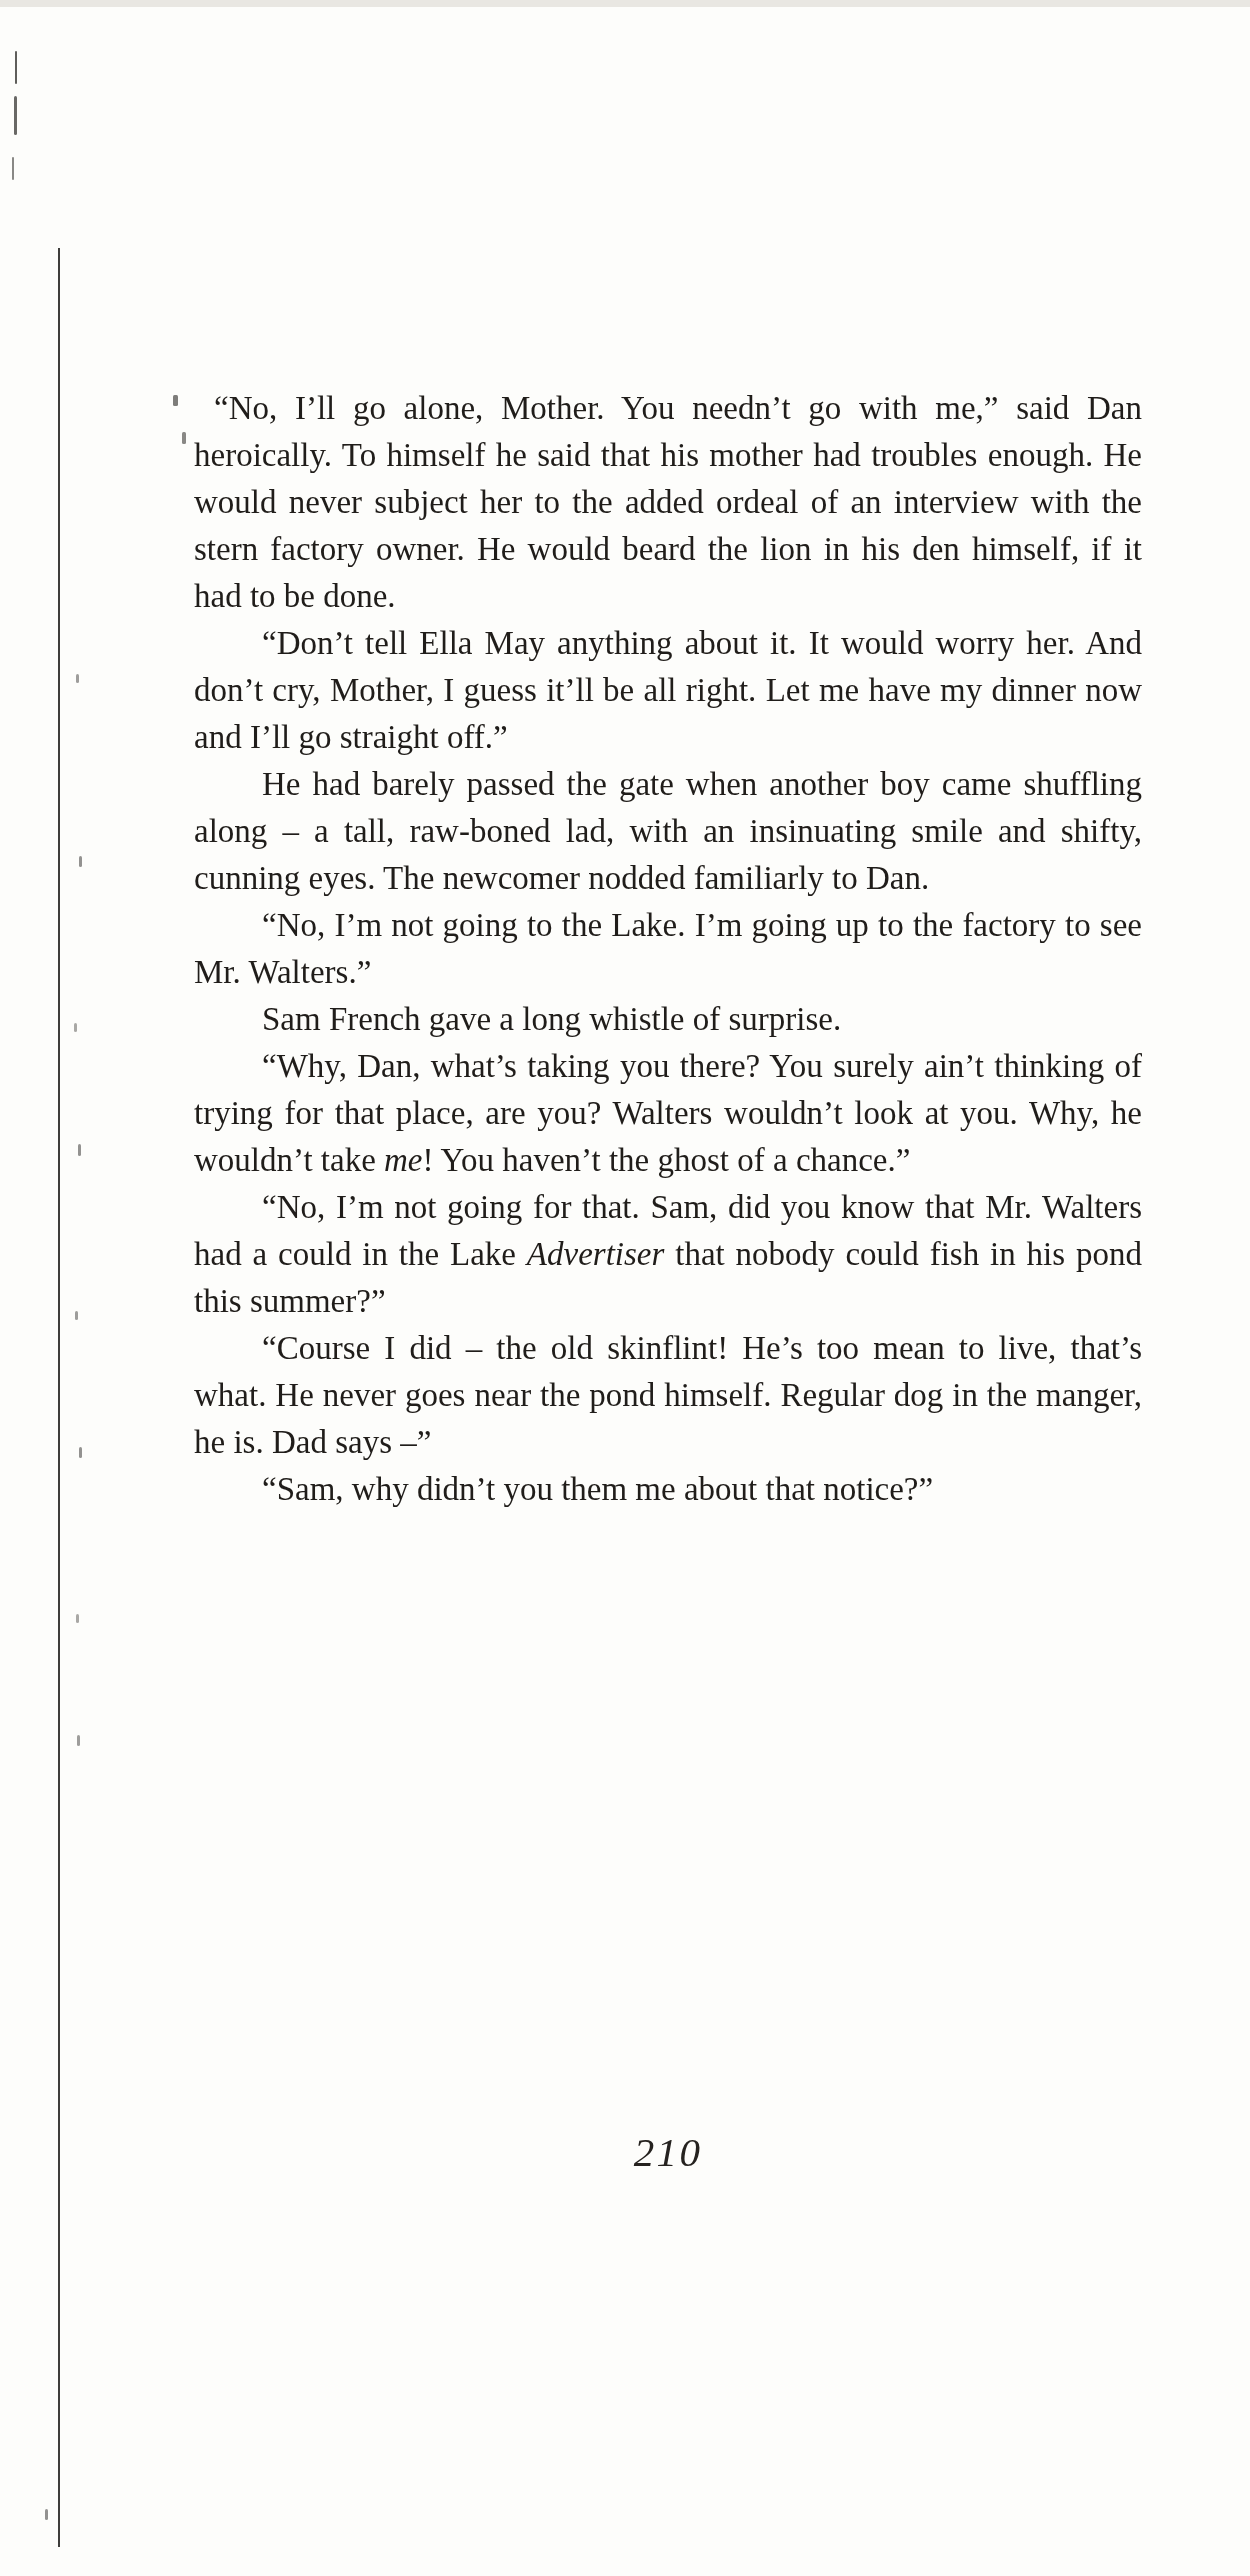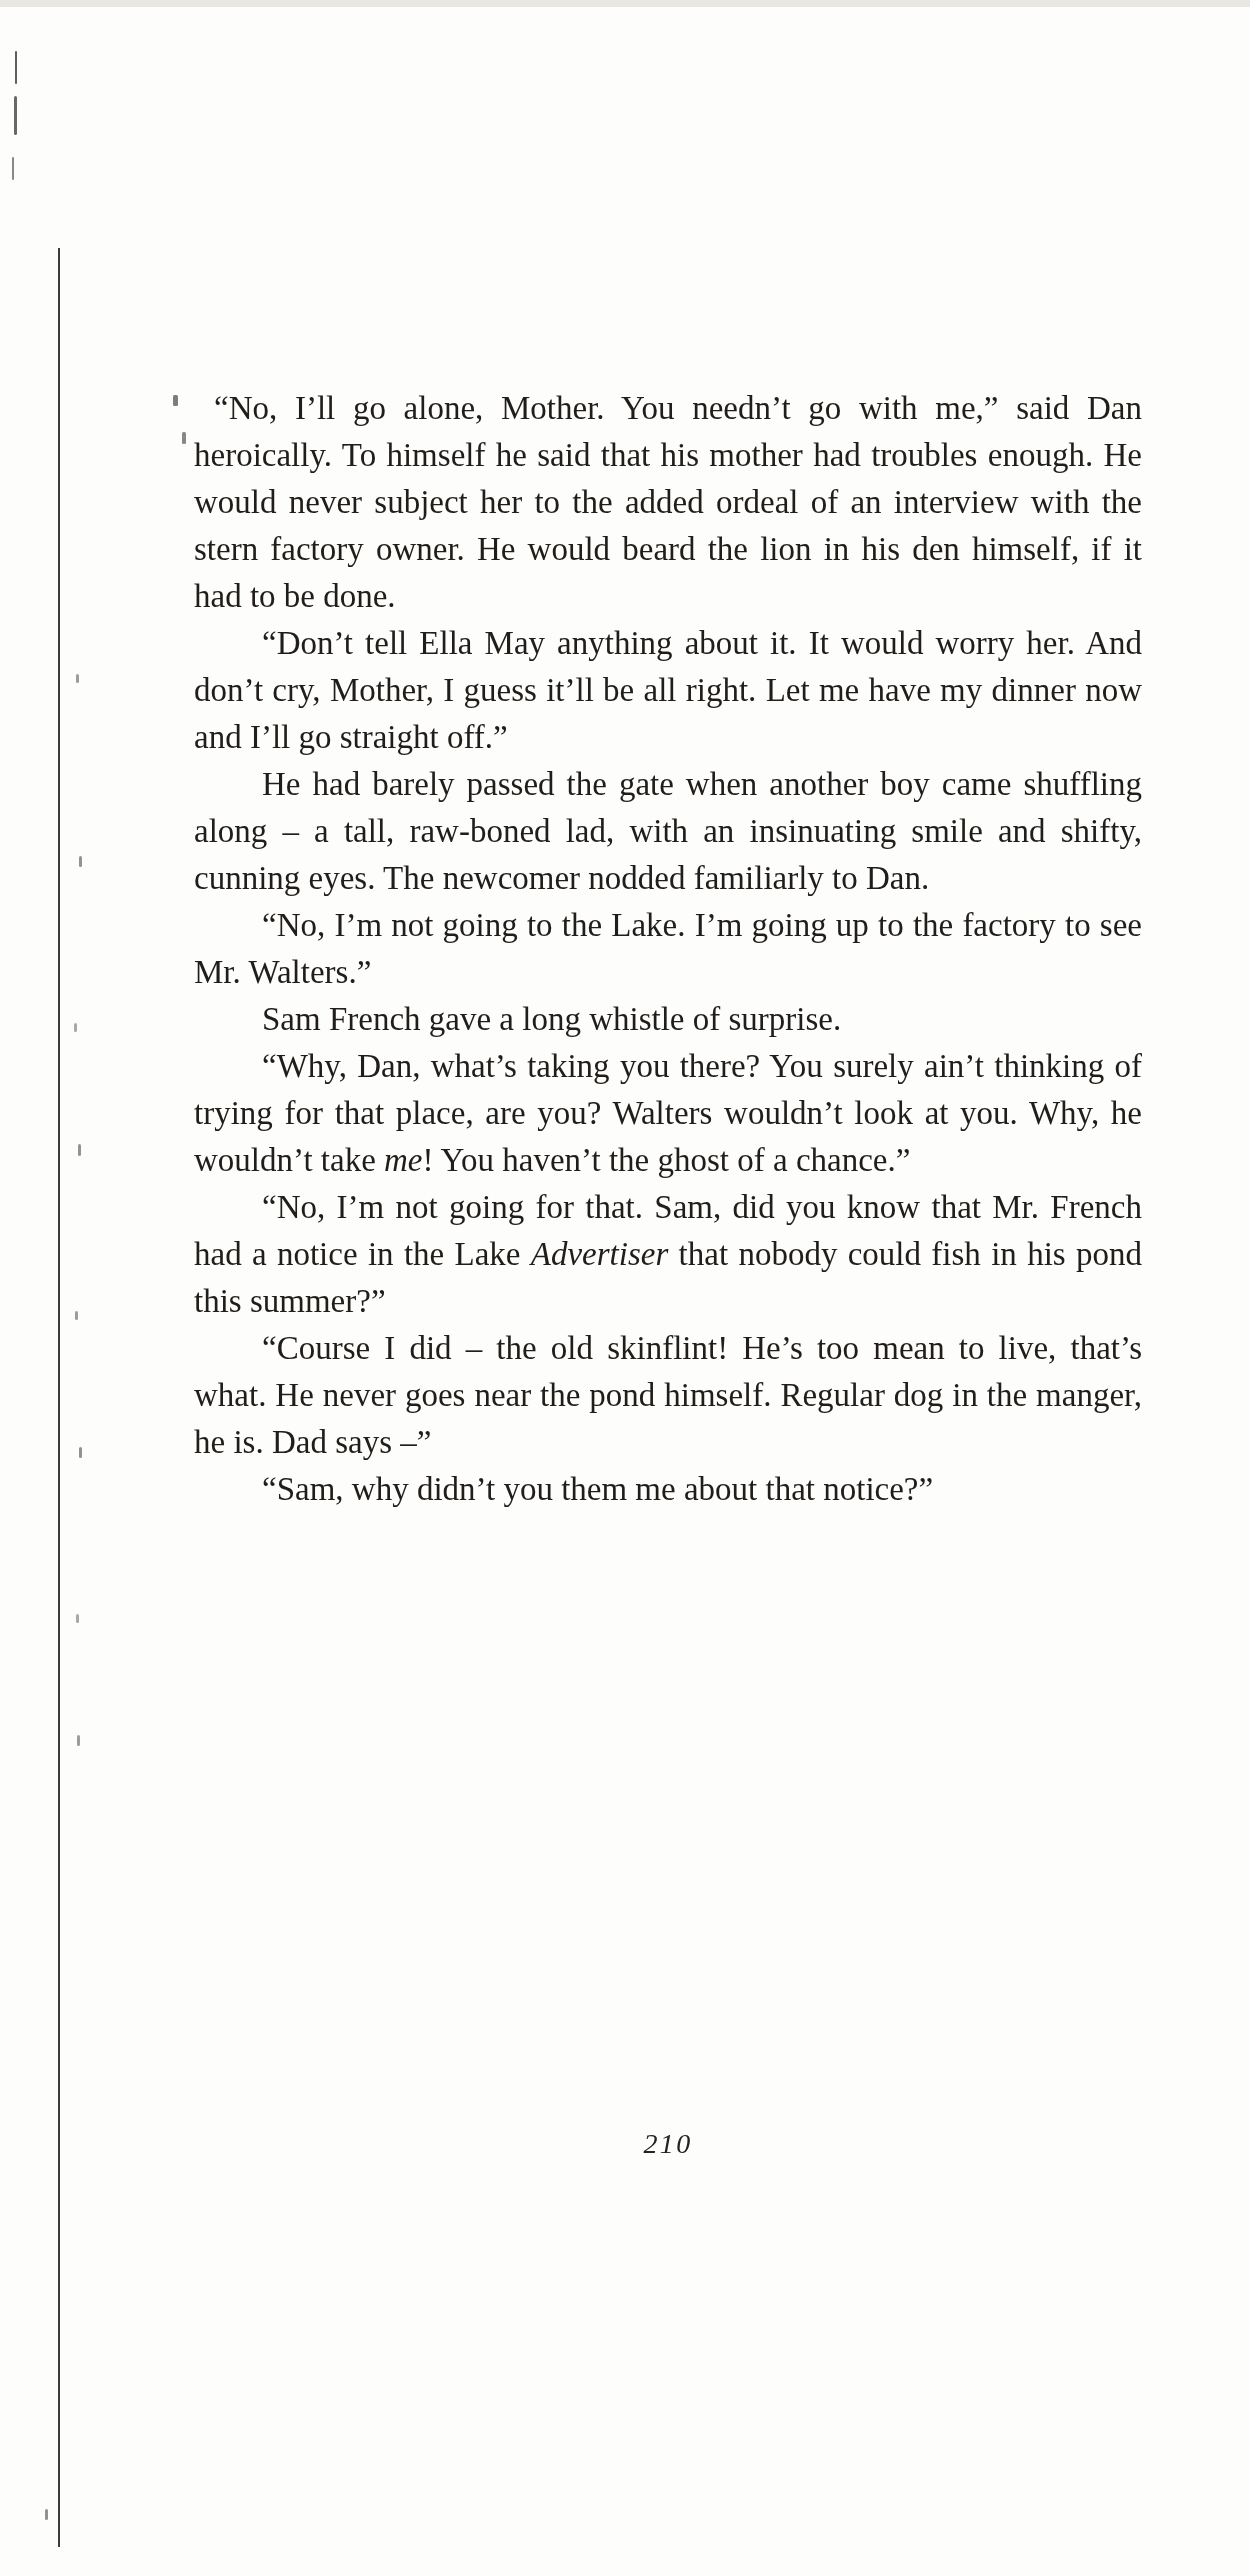--- a/index.html
+++ b/index.html
@@ -31,21 +31,21 @@
   .text-block p.first { text-indent: 20px; }
   .text-block em { font-style: italic; }
   .page-number {
     position: absolute;
     left: 194px;
     top: 2121px;
     width: 948px;
     text-align: center;
     font-family: "Liberation Serif", "DejaVu Serif", serif;
     font-style: italic;
-    font-size: 28px;
+    font-size: 41px;
     letter-spacing: 2.3px;
     color: #25221f;
   }
   
   .v-rule {
     position: absolute;
     left: 58px;
     top: 241px;
     width: 2.3px;
     height: 2299px;
@@ -79,21 +79,21 @@
   <div class="artifact" style="left:77px; top:1728px; width:3px; height:10.6px; opacity:.45;"></div>
   <div class="artifact" style="left:45px;  top:2502px; width:3px; height:10.6px; opacity:.5;"></div>
 
   <div class="text-block">
       <p class="first"><span>“No, I’ll go alone, Mother. You needn’t go with me,” said Dan heroically. To himself he said that his mother had troubles enough. He would never subject her to the added ordeal of an interview with the stern factory owner. He would beard the lion in his den himself, if it had to be done.</span></p>
       <p><span>“Don’t tell Ella May anything about it. It would worry her. And don’t cry, Mother, I guess it’ll be all right. Let me have my dinner now and I’ll go straight off.”</span></p>
       <p><span>He had barely passed the gate when another boy came shuffling along – a tall, raw-boned lad, with an insinuating smile and shifty, cunning eyes. The newcomer nodded familiarly to Dan.</span></p>
       <p><span>“No, I’m not going to the Lake. I’m going up to the factory to see Mr. Walters.”</span></p>
       <p><span>Sam French gave a long whistle of surprise.</span></p>
       <p><span>“Why, Dan, what’s taking you there? You surely ain’t thinking of trying for that place, are you? Walters wouldn’t look at you. Why, he wouldn’t take </span><em>me</em><span>! You haven’t the ghost of a chance.”</span></p>
-      <p><span>“No, I’m not going for that. Sam, did you know that Mr. French had a notice in the Lake </span><em>Advertiser</em><span> that nobody could fish in his pond this summer?”</span></p>
+      <p><span>“No, I’m not going for that. Sam, did you know that Mr. Walters had a could in the Lake </span><em>Advertiser</em><span> that nobody could fish in his pond this summer?”</span></p>
       <p><span>“Course I did – the old skinflint! He’s too mean to live, that’s what. He never goes near the pond himself. Regular dog in the manger, he is. Dad says –”</span></p>
       <p><span>“Sam, why didn’t you them me about that notice?”</span></p>
     </div>
 
   <div class="page-number">210</div>
 
 </div>
 
 
 </body></html>

